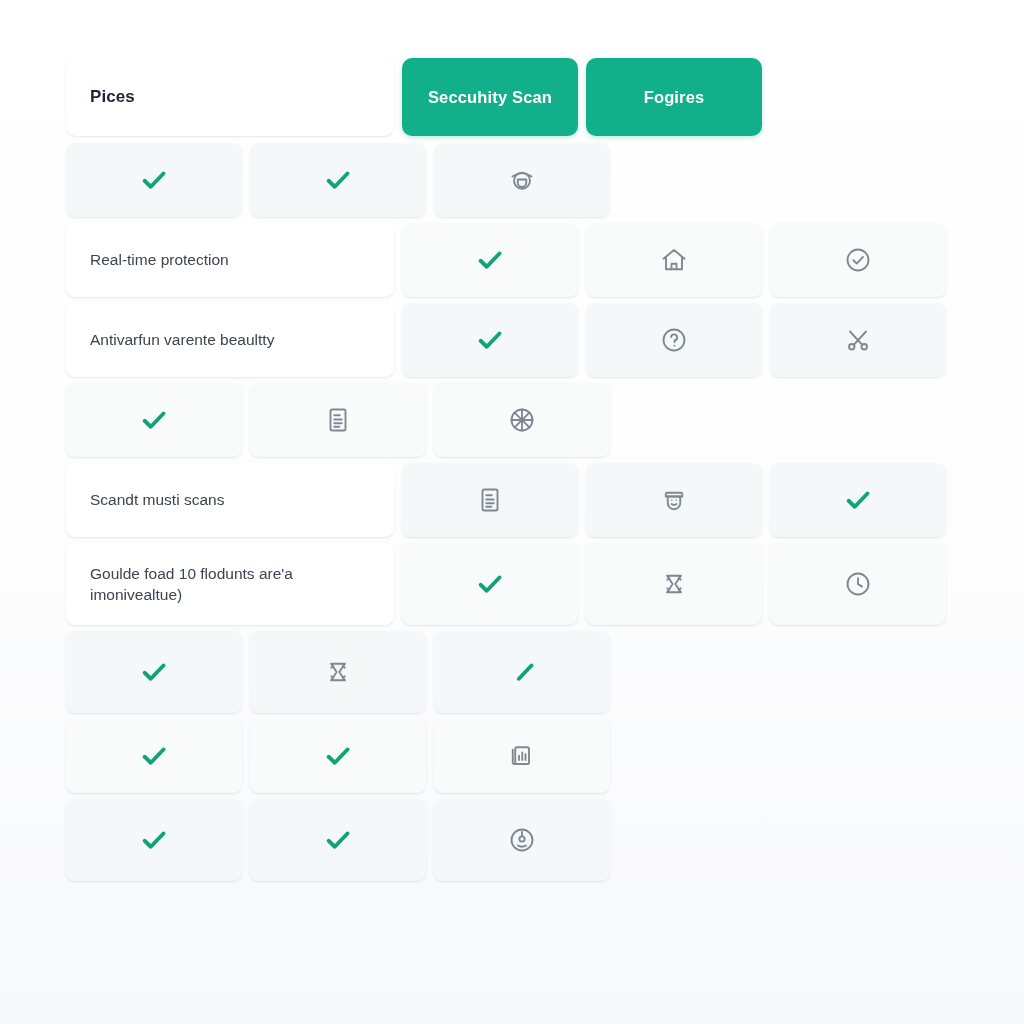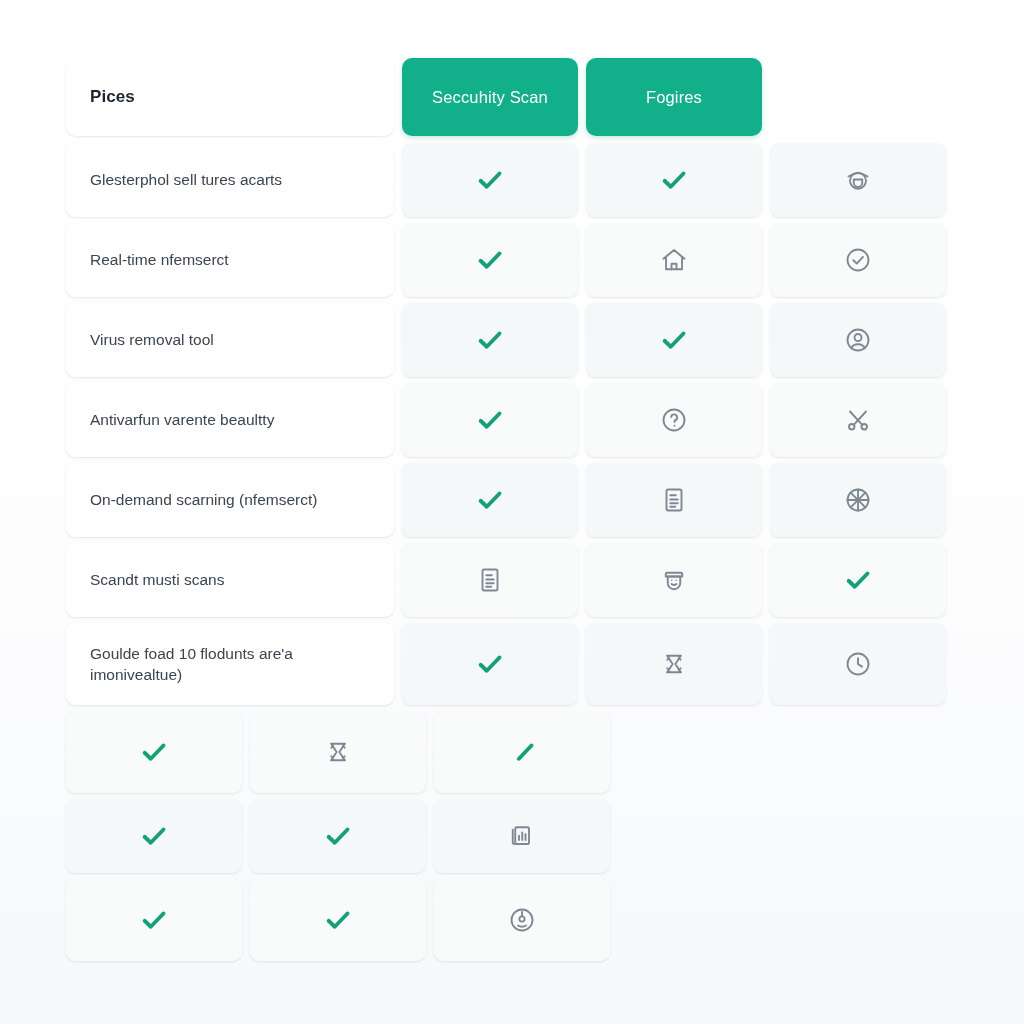--- a/index.html
+++ b/index.html
@@ -62,21 +62,21 @@
     color: #1d2530;
     letter-spacing: 0.1px;
   }
   .row-head .c-col {
     background: #12b08a;
     border-radius: 10px;
     box-shadow: 0 2px 5px rgba(18, 176, 138, 0.25);
   }
   .head-col-label {
     font-size: 16.5px;
-    font-weight: normal;
+    font-weight: bold;
     color: #ffffff;
     letter-spacing: 0.15px;
     text-align: left;
     padding: 0 6px;
   }
   
   .row-body .cell { height: 74px; }
   .row-body.tall .cell { height: 82px; }
   .feature-label {
     font-size: 15.5px;
@@ -112,23 +112,20 @@
       <div class="cell c-col">
         <span class="head-col-label">Seccuhity Scan</span>
       </div>
       <div class="cell c-col">
         <span class="head-col-label">Fogires</span>
       </div>
     </div>
 
     <div id="body-rows">
         <div class="row row-body">
-          <div class="cell c-feature">
-            <span class="feature-label">Glesterphol sell tures acarts</span>
-          </div>
           <div class="cell c-col">
             <span class="icon-slot glyph-check">
               <svg width="30" height="30" viewBox="0 0 24 24" fill="none" stroke="#14a177" stroke-width="3.1" stroke-linecap="round" stroke-linejoin="round">
                 <path d="M4.5 12.6 L9.4 17.4 L19.6 6.8"></path>
               </svg>
             </span>
           </div>
           <div class="cell c-col">
             <span class="icon-slot glyph-check">
               <svg width="30" height="30" viewBox="0 0 24 24" fill="none" stroke="#14a177" stroke-width="3.1" stroke-linecap="round" stroke-linejoin="round">
@@ -141,21 +138,21 @@
               <svg width="30" height="30" viewBox="0 0 24 24" fill="none" stroke="#7e8792" stroke-width="1.5" stroke-linecap="round" stroke-linejoin="round">
                 <circle cx="12" cy="12.6" r="6.4"></circle>
                 <path d="M4.4 9.2 q7.6 -5.4 15.2 0"></path>
                 <path d="M8.6 11.6 h6.8 v2.6 a3.4 3.4 0 0 1 -6.8 0 z"></path>
               </svg>
             </span>
           </div>
         </div>
         <div class="row row-body">
           <div class="cell c-feature">
-            <span class="feature-label">Real-time nfemserct</span>
+            <span class="feature-label">Real-time protection</span>
           </div>
           <div class="cell c-col">
             <span class="icon-slot glyph-check">
               <svg width="30" height="30" viewBox="0 0 24 24" fill="none" stroke="#14a177" stroke-width="3.1" stroke-linecap="round" stroke-linejoin="round">
                 <path d="M4.5 12.6 L9.4 17.4 L19.6 6.8"></path>
               </svg>
             </span>
           </div>
           <div class="cell c-col">
             <span class="icon-slot glyph-outline">
@@ -164,48 +161,20 @@
                 <path d="M5.6 10.4 V19.4 H18.4 V10.4"></path>
                 <path d="M10 19.4 v-4.4 h4 v4.4"></path>
               </svg>
             </span>
           </div>
           <div class="cell c-col">
             <span class="icon-slot glyph-outline">
               <svg width="30" height="30" viewBox="0 0 24 24" fill="none" stroke="#7e8792" stroke-width="1.5" stroke-linecap="round" stroke-linejoin="round">
                 <circle cx="12" cy="12" r="8.4"></circle>
                 <path d="M8.3 12.2 l2.7 2.7 l5-5.4"></path>
-              </svg>
-            </span>
-          </div>
-        </div>
-        <div class="row row-body">
-          <div class="cell c-feature">
-            <span class="feature-label">Virus removal tool</span>
-          </div>
-          <div class="cell c-col">
-            <span class="icon-slot glyph-check">
-              <svg width="30" height="30" viewBox="0 0 24 24" fill="none" stroke="#14a177" stroke-width="3.1" stroke-linecap="round" stroke-linejoin="round">
-                <path d="M4.5 12.6 L9.4 17.4 L19.6 6.8"></path>
-              </svg>
-            </span>
-          </div>
-          <div class="cell c-col">
-            <span class="icon-slot glyph-check">
-              <svg width="30" height="30" viewBox="0 0 24 24" fill="none" stroke="#14a177" stroke-width="3.1" stroke-linecap="round" stroke-linejoin="round">
-                <path d="M4.5 12.6 L9.4 17.4 L19.6 6.8"></path>
-              </svg>
-            </span>
-          </div>
-          <div class="cell c-col">
-            <span class="icon-slot glyph-outline">
-              <svg width="30" height="30" viewBox="0 0 24 24" fill="none" stroke="#7e8792" stroke-width="1.5" stroke-linecap="round" stroke-linejoin="round">
-                <circle cx="12" cy="12" r="8.4"></circle>
-                <circle cx="12" cy="10" r="2.8"></circle>
-                <path d="M6.6 18.6 a5.6 4.4 0 0 1 10.8 0"></path>
               </svg>
             </span>
           </div>
         </div>
         <div class="row row-body">
           <div class="cell c-feature">
             <span class="feature-label">Antivarfun varente beaultty</span>
           </div>
           <div class="cell c-col">
             <span class="icon-slot glyph-check">
@@ -228,23 +197,20 @@
               <svg width="30" height="30" viewBox="0 0 24 24" fill="none" stroke="#7e8792" stroke-width="1.5" stroke-linecap="round" stroke-linejoin="round">
                 <circle cx="7" cy="17.4" r="2.2"></circle>
                 <circle cx="17" cy="17.4" r="2.2"></circle>
                 <path d="M8.6 15.9 L18.4 5.2"></path>
                 <path d="M15.4 15.9 L5.6 5.2"></path>
               </svg>
             </span>
           </div>
         </div>
         <div class="row row-body">
-          <div class="cell c-feature">
-            <span class="feature-label">On-demand scarning (nfemserct)</span>
-          </div>
           <div class="cell c-col">
             <span class="icon-slot glyph-check">
               <svg width="30" height="30" viewBox="0 0 24 24" fill="none" stroke="#14a177" stroke-width="3.1" stroke-linecap="round" stroke-linejoin="round">
                 <path d="M4.5 12.6 L9.4 17.4 L19.6 6.8"></path>
               </svg>
             </span>
           </div>
           <div class="cell c-col">
             <span class="icon-slot glyph-outline">
               <svg width="30" height="30" viewBox="0 0 24 24" fill="none" stroke="#7e8792" stroke-width="1.5" stroke-linecap="round" stroke-linejoin="round">

